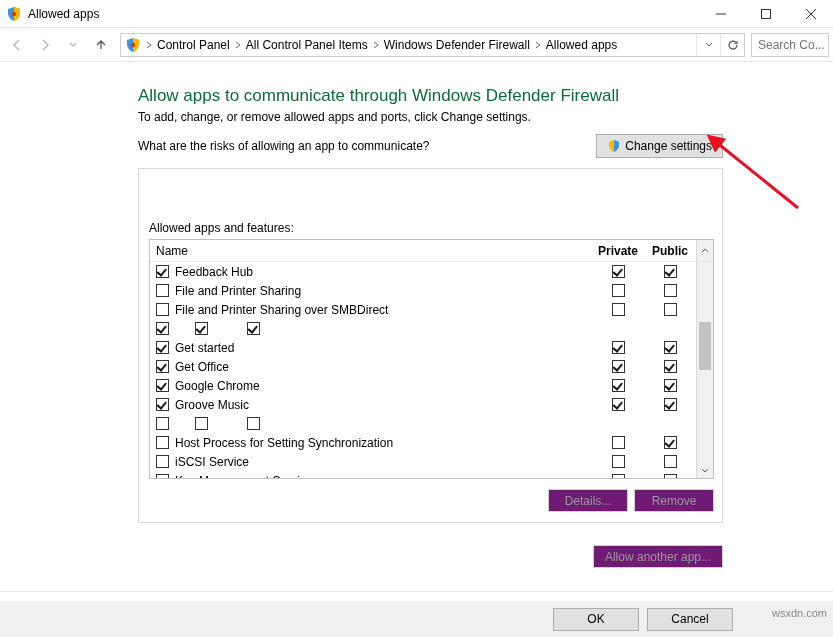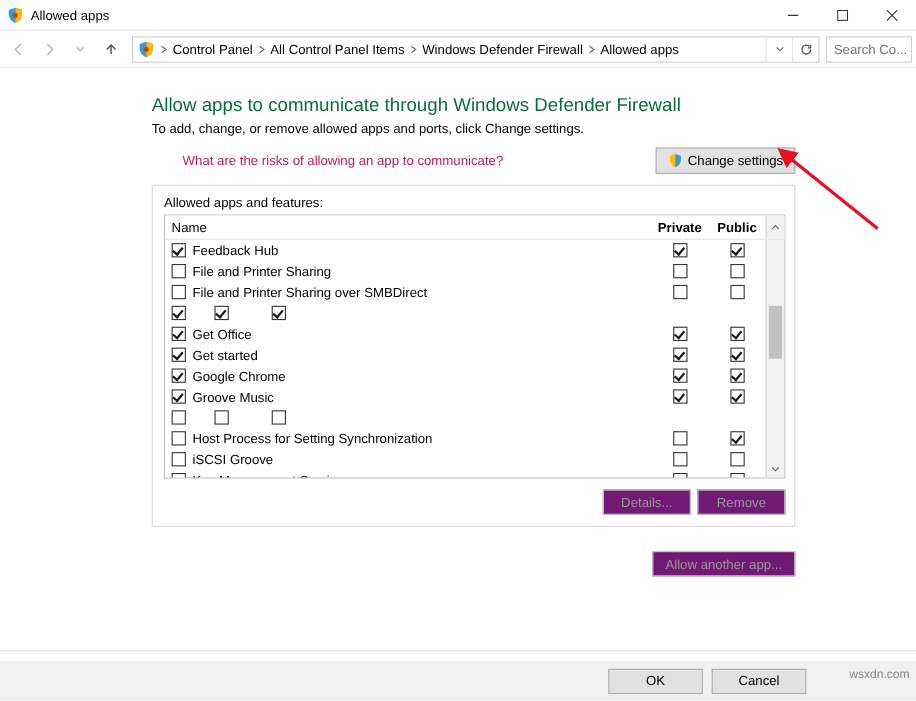--- a/index.html
+++ b/index.html
@@ -18,25 +18,25 @@
   .crumb-sep { color: #888; margin: 0 4px; display:inline-flex; align-items:center;}
   .crumb { color: #000; }
   .addr-tools { margin-left: auto; display: flex; align-items: center; height: 100%; }
   .addr-tool { width: 24px; height: 100%; border-left: 1px solid #e5e5e5; display: flex; align-items: center; justify-content: center; color: #555; }
   .searchbox { width: 78px; height: 24px; border: 1px solid #ccc; display: flex; align-items: center; padding-left: 4px; color: #777; overflow: hidden; white-space: nowrap; }
   .searchbox input { border:none; outline:none; font-size:12px; color:#777; width:100%; }
   .content { padding: 18px 110px 10px 138px; }
   .page-title { color: #0a6c3e; font-size: 17px; margin: 6px 0 4px 0; font-weight: 400; }
   .page-sub { color: #000; font-size: 12px; margin-bottom: 10px; }
   .linkrow { display: flex; align-items: center; margin-bottom: 10px; position: relative; }
-  .risklink { color: #be185d; font-size: 12px; margin-left: 28px; }
+  .risklink { color: #000000; font-size: 12px; }
   .changebtn { margin-left: auto; height: 24px; border: 1px solid #adadad; background: #e1e1e1; display: inline-flex; align-items: center; padding: 0 10px; gap: 4px; font-size: 12px; cursor:pointer; }
   .arrow { position: absolute; pointer-events: none; }
   .groupbox { border: 1px solid #d9d9d9; padding: 8px 8px 10px 10px; }
-  .group-title { font-size: 12px; margin-bottom: 4px; }
+  .group-title { font-size: 12px; margin-bottom: 4px; margin-top: 44px; }
   .listwrap { border: 1px solid #c0c0c0; height: 240px; background: #fff; display: flex; flex-direction: column; }
   .listhead { display: flex; background: #fff; border-bottom: 1px solid #e5e5e5; font-size: 12px; height: 22px; align-items: center; }
   .col-name { flex: 1; padding-left: 6px; }
   .col-chk { width: 52px; text-align: center; font-weight: bold; }
   .col-scroll { width: 17px; }
   .listbody { flex: 1; overflow: hidden; position: relative; }
   .rows { position: absolute; inset: 0 17px 0 0; overflow: hidden; }
   .row { display: flex; align-items: center; height: 19px; padding-left: 6px; }
   .row .cb { width: 13px; height: 13px; border: 1px solid #333; display: inline-flex; align-items: center; justify-content: center; margin-right: 6px; background:#fff; }
   .row .cb.checked::after { content:""; width:7px; height:4px; border-left:2px solid #1a1a1a; border-bottom:2px solid #1a1a1a; transform: rotate(-50deg) translate(0,-1px);}
@@ -224,40 +224,40 @@
               <span class="cb checked"></span>
               <span class="cell">
                 <span class="cb checked"></span>
               </span>
               <span class="cell">
                 <span class="cb checked"></span>
               </span>
             </div>
             <div class="row">
               <span class="cb checked"></span>
+              <span class="name">Get started</span>
+              <span class="cell">
+                <span class="cb checked"></span>
+              </span>
+              <span class="cell">
+                <span class="cb checked"></span>
+              </span>
+            </div>
+            <div class="row">
+              <span class="cb checked"></span>
               <span class="name">Get Office</span>
               <span class="cell">
                 <span class="cb checked"></span>
               </span>
               <span class="cell">
                 <span class="cb checked"></span>
               </span>
             </div>
             <div class="row">
               <span class="cb checked"></span>
-              <span class="name">Get started</span>
-              <span class="cell">
-                <span class="cb checked"></span>
-              </span>
-              <span class="cell">
-                <span class="cb checked"></span>
-              </span>
-            </div>
-            <div class="row">
-              <span class="cb checked"></span>
               <span class="name">Google Chrome</span>
               <span class="cell">
                 <span class="cb checked"></span>
               </span>
               <span class="cell">
                 <span class="cb checked"></span>
               </span>
             </div>
             <div class="row">
               <span class="cb checked"></span>
@@ -283,21 +283,21 @@
               <span class="name">Host Process for Setting Synchronization</span>
               <span class="cell">
                 <span class="cb"></span>
               </span>
               <span class="cell">
                 <span class="cb checked"></span>
               </span>
             </div>
             <div class="row">
               <span class="cb"></span>
-              <span class="name">iSCSI Groove</span>
+              <span class="name">iSCSI Service</span>
               <span class="cell">
                 <span class="cb"></span>
               </span>
               <span class="cell">
                 <span class="cb"></span>
               </span>
             </div>
             <div class="row">
               <span class="cb"></span>
               <span class="name">Key Management Service</span>

